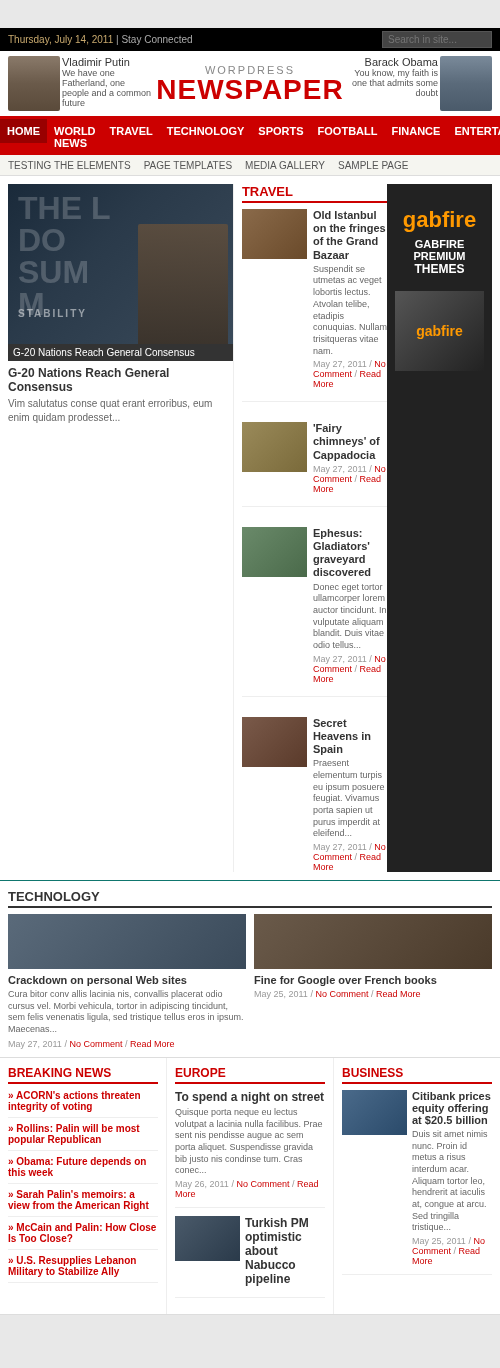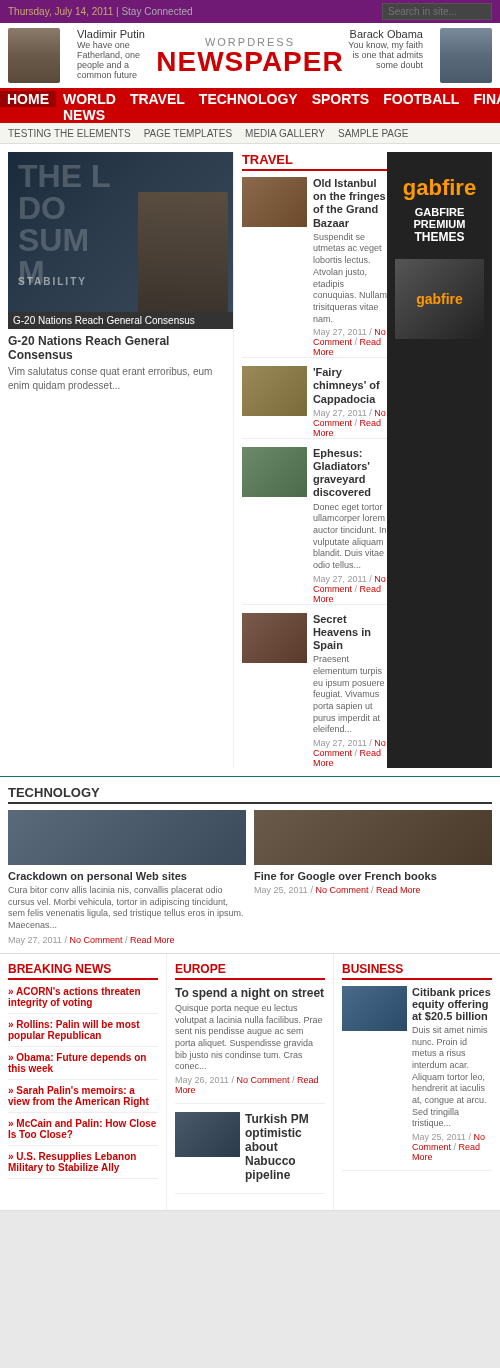--- a/index.html
+++ b/index.html
@@ -1,52 +1,52 @@
 <!DOCTYPE html>
 <html><head>
   <meta charset="utf-8">
   <style>
     * { margin: 0; padding: 0; box-sizing: border-box; }
     body { font-family: Arial, Helvetica, sans-serif; font-size: 11px; color: #333; background: #e8e8e8; width: 500px; }
     
     
-    .top-bar { background: #701a75; color: #aaa; font-size: 10px; padding: 3px 8px; display: flex; justify-content: space-between; align-items: center; }
+    .top-bar { background: #000000; color: #aaa; font-size: 10px; padding: 3px 8px; display: flex; justify-content: space-between; align-items: center; margin-top: 28px; }
     .top-bar .date { color: #c8a96e; }
     .top-bar .search-wrap { display: flex; align-items: center; }
     .top-bar input { background: #444; border: 1px solid #555; color: #ccc; font-size: 10px; padding: 2px 5px; width: 110px; }
     
     
     .header { background: #fff; display: flex; align-items: center; justify-content: space-between; padding: 5px 8px; border-bottom: 3px solid #c00; }
     .header-center { text-align: center; }
     .header-center .wp { font-size: 11px; color: #888; letter-spacing: 2px; }
     .header-center .newspaper { font-size: 28px; font-weight: bold; color: #c00; letter-spacing: 1px; line-height: 1; }
     
-    .person-block { display: flex; align-items: flex-start; gap: 17px; }
+    .person-block { display: flex; align-items: flex-start; gap: 2px; }
     .person-block.right { flex-direction: row-reverse; }
     .person-avatar { width: 52px; height: 55px; background: #bbb; flex-shrink: 0; border-radius: 2px; overflow: hidden; }
     .person-avatar.putin { background: linear-gradient(180deg, #8a7a6a 0%, #6a5a4a 50%, #5a4a3a 100%); }
     .person-avatar.obama { background: linear-gradient(180deg, #7a8a9a 0%, #5a6a7a 50%, #4a5a6a 100%); }
     
     
     .main-nav { background: #c00; padding: 0; }
     .main-nav ul { display: flex; list-style: none; }
-    .main-nav ul li a { color: #fff; text-decoration: none; font-size: 14px; font-weight: bold; padding: 0 7px; display: block; text-transform: uppercase; }
+    .main-nav ul li a { color: #fff; text-decoration: none; font-size: 11px; font-weight: bold; padding: 6px 7px; display: block; text-transform: uppercase; }
     .main-nav ul li.active a, .main-nav ul li a:hover { background: #900; }
     
     .sub-nav { background: #f5f5f0; border-bottom: 1px solid #ddd; padding: 4px 8px; }
     .sub-nav a { color: #555; text-decoration: none; font-size: 10px; margin-right: 10px; text-transform: uppercase; }
     
     
     .main-wrapper { background: #fff; padding: 0; }
     .hero-caption { background: #333; color: #fff; font-size: 10px; padding: 3px 5px; }
     
     
     .section-title { font-size: 13px; font-weight: bold; color: #c00; border-bottom: 2px solid #c00; padding-bottom: 2px; margin-bottom: 6px; text-transform: uppercase; }
     
-    .travel-item { display: flex; gap: 6px; margin-bottom: 8px; padding-bottom: 0; border-bottom: 1px solid #eee; }
+    .travel-item { display: flex; gap: 6px; margin-bottom: 20px; padding-bottom: 12px; border-bottom: 1px solid #eee; }
     .travel-thumb { width: 65px; height: 50px; background: #bbb; flex-shrink: 0; }
     .travel-content .item-title { font-size: 11px; font-weight: bold; color: #333; line-height: 1.2; margin-bottom: 2px; }
     .travel-content .item-text { font-size: 9px; color: #666; line-height: 1.3; }
     .travel-content .item-meta { font-size: 9px; color: #999; margin-top: 2px; }
     .travel-content .item-meta a { color: #c00; text-decoration: none; }
     
     
     .tech-section { padding: 8px; border-bottom: 1px solid #ddd; }
     .tech-grid { display: flex; gap: 8px; }
     .tech-item { flex: 1; }
@@ -198,21 +198,21 @@
       </div>
     </div>
 
     <div style="flex:1; border-left:1px solid #eee; padding-left:8px;">
       <div class="section-title">Travel</div>
 
       <div class="travel-item">
         <div class="travel-thumb img-ph travel-thumb-1" style="width:65px;height:50px;flex-shrink:0;"></div>
         <div class="travel-content">
           <div class="item-title">Old Istanbul on the fringes of the Grand Bazaar</div>
-          <div class="item-text">Suspendit se utmetas ac veget lobortis lectus. Atvolan justo, etadipis conuquias. Nullam trisitqueras vitae nam.</div>
+          <div class="item-text">Suspendit se utmetas ac veget lobortis lectus. Atvolan telibe, etadipis conuquias. Nullam trisitqueras vitae nam.</div>
           <div class="item-meta">
             <span>May 27, 2011</span> /
             <a href="#">No Comment</a> /
             <a href="#">Read More</a>
           </div>
         </div>
       </div>
 
       <div class="travel-item">
         <div class="travel-thumb img-ph travel-thumb-2" style="width:65px;height:50px;flex-shrink:0;"></div>

